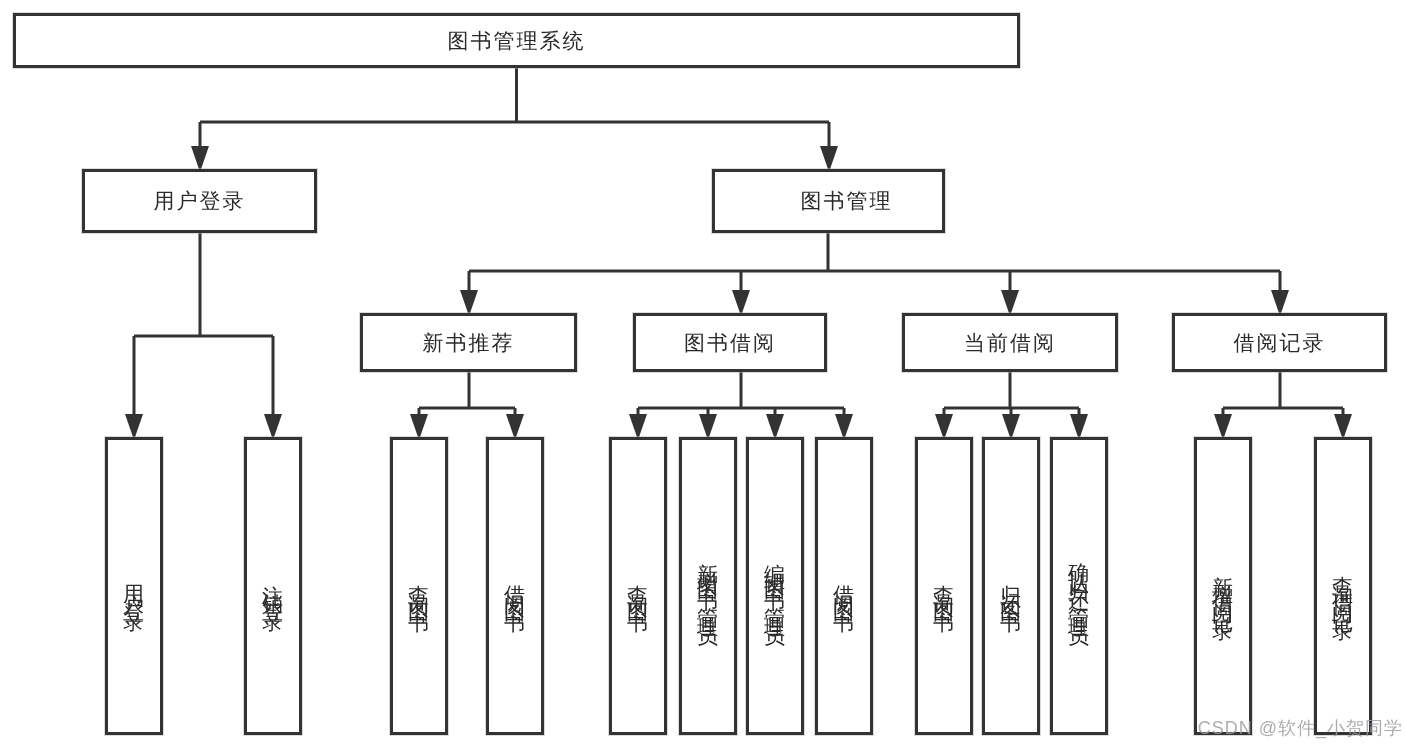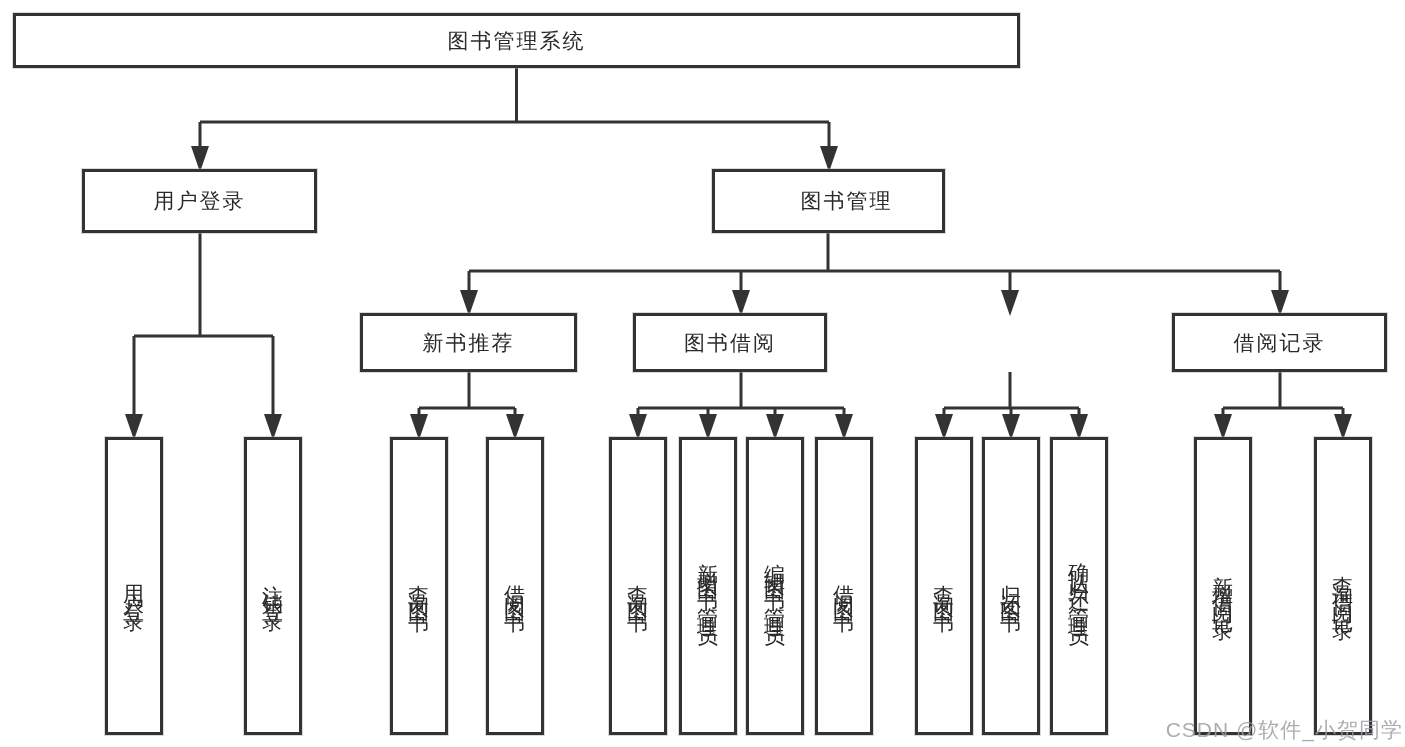--- a/index.html
+++ b/index.html
@@ -61,21 +61,21 @@
     font-size: 21px;
     color: #2a2a2a;
     letter-spacing: 9px;
     line-height: 1;
     white-space: nowrap;
   }
   .watermark {
     position: absolute;
     right: 2px;
     top: 716px;
-    font-size: 21px;
+    font-size: 18px;
     letter-spacing: 1px;
     color: rgba(158, 158, 163, 0.85);
     z-index: 6;
     white-space: nowrap;
   }
 </style>
 </head>
 <body>
 
 <div class="canvas">
@@ -133,20 +133,23 @@
   <div class="node l2" style="left:712px; width:233px;padding-left:36px;">
     <span>图书管理</span>
   </div>
 
   <div class="node l3" style="left:360px; width:217px;">
     <span>新书推荐</span>
   </div>
   <div class="node l3" style="left:633px; width:194px;">
     <span>图书借阅</span>
   </div>
+  <div class="node l3" style="left:902px; width:216px;">
+    <span>当前借阅</span>
+  </div>
   <div class="node l3" style="left:1172px; width:215px;">
     <span>借阅记录</span>
   </div>
 
   <div class="leaf" style="left:105px;">
     <span class="vtext">用户登录</span>
   </div>
   <div class="leaf" style="left:244px;">
     <span class="vtext">注销登录</span>
   </div>

